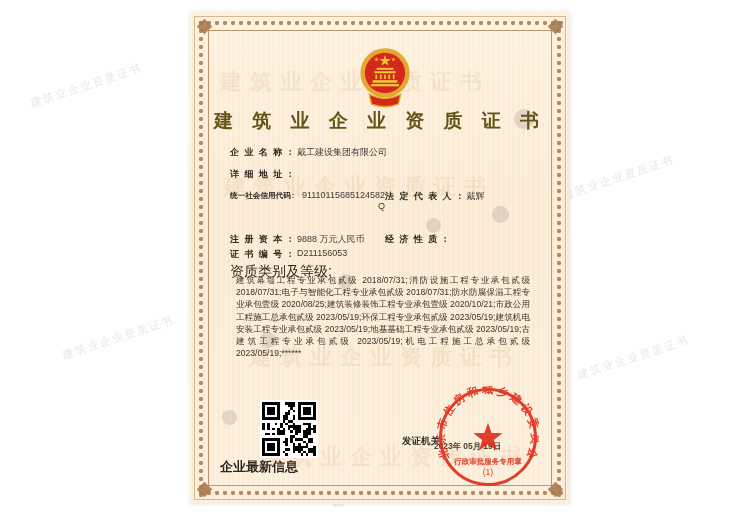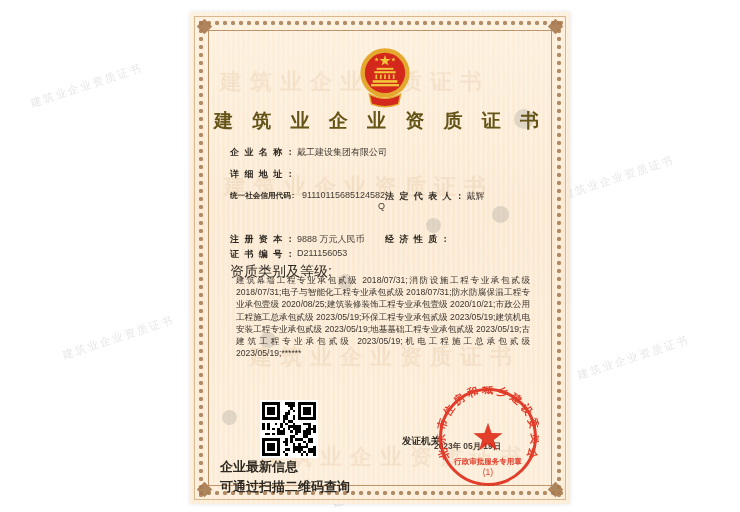--- a/index.html
+++ b/index.html
@@ -300,21 +300,20 @@
         <rect x="14" y="0" width="7" height="7" fill="#000"></rect>
         <rect x="15" y="1" width="5" height="5" fill="#fff"></rect>
         <rect x="16" y="2" width="3" height="3" fill="#000"></rect>
         <rect x="0" y="14" width="7" height="7" fill="#000"></rect>
         <rect x="1" y="15" width="5" height="5" fill="#fff"></rect>
         <rect x="2" y="16" width="3" height="3" fill="#000"></rect>
       </svg>
     </div>
   <div class="qr-caption">
     <div>企业最新信息</div>
-    <div>可通过扫描二维码查询</div>
   </div>
 
   <div class="issuer">发证机关:</div>
   <div class="seal-date">2023年 05月 19日</div>
   <div class="seal">
     <svg viewBox="0 0 100 100" xmlns="http://www.w3.org/2000/svg">
       <circle cx="50" cy="50" r="46.5" fill="none" stroke="#df2b18" stroke-width="3"></circle>
       <path id="sealArc" d="M 13,72 A 43,43 0 1 1 87,72" fill="none"></path>
       <text font-size="10.6" font-weight="bold" fill="#df2b18">
         <textPath href="#sealArc" startOffset="2" textLength="176">北京市住房和城乡建设委员会</textPath>

